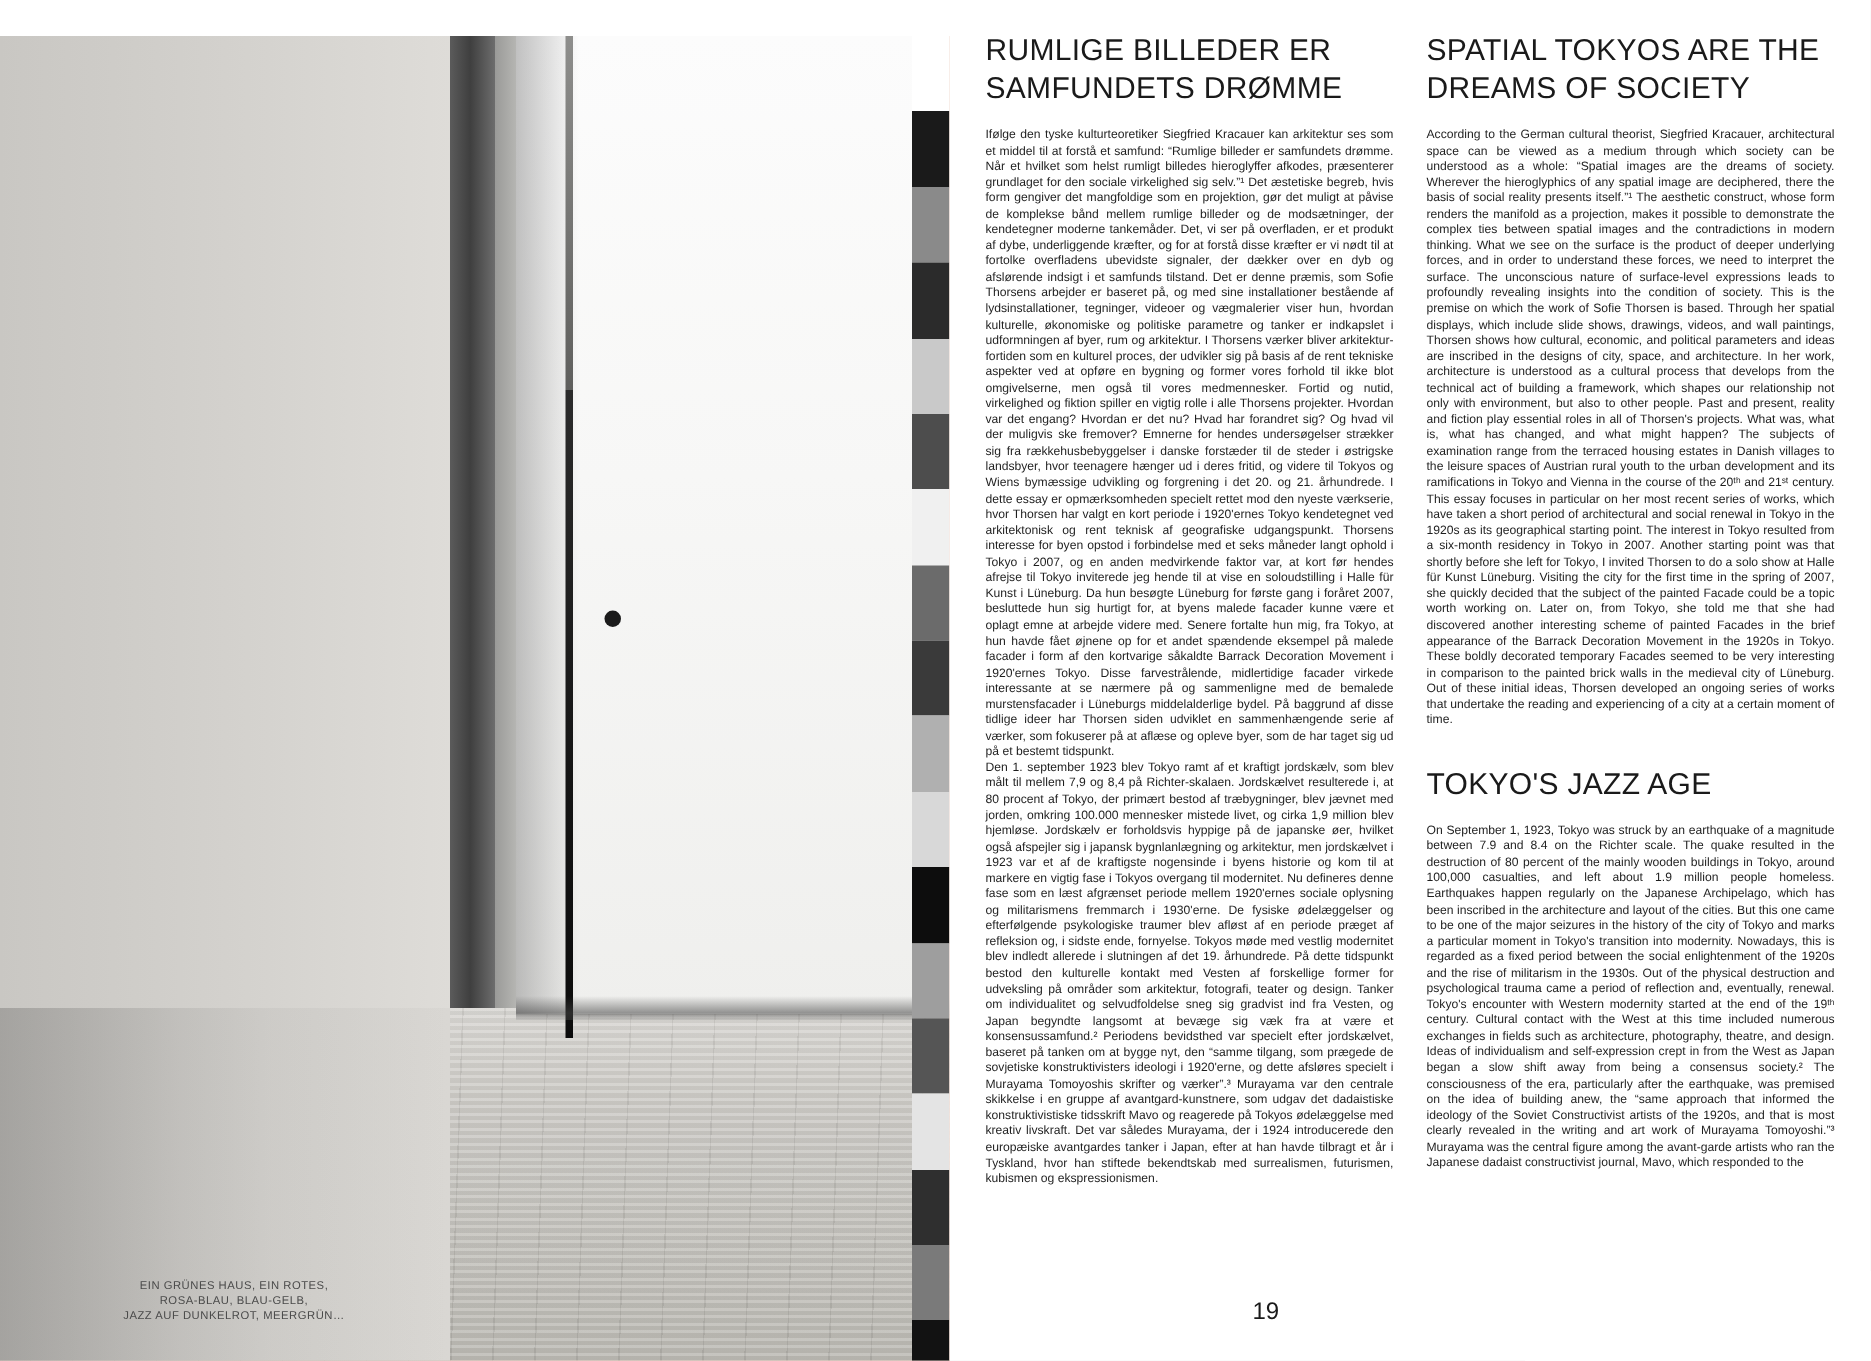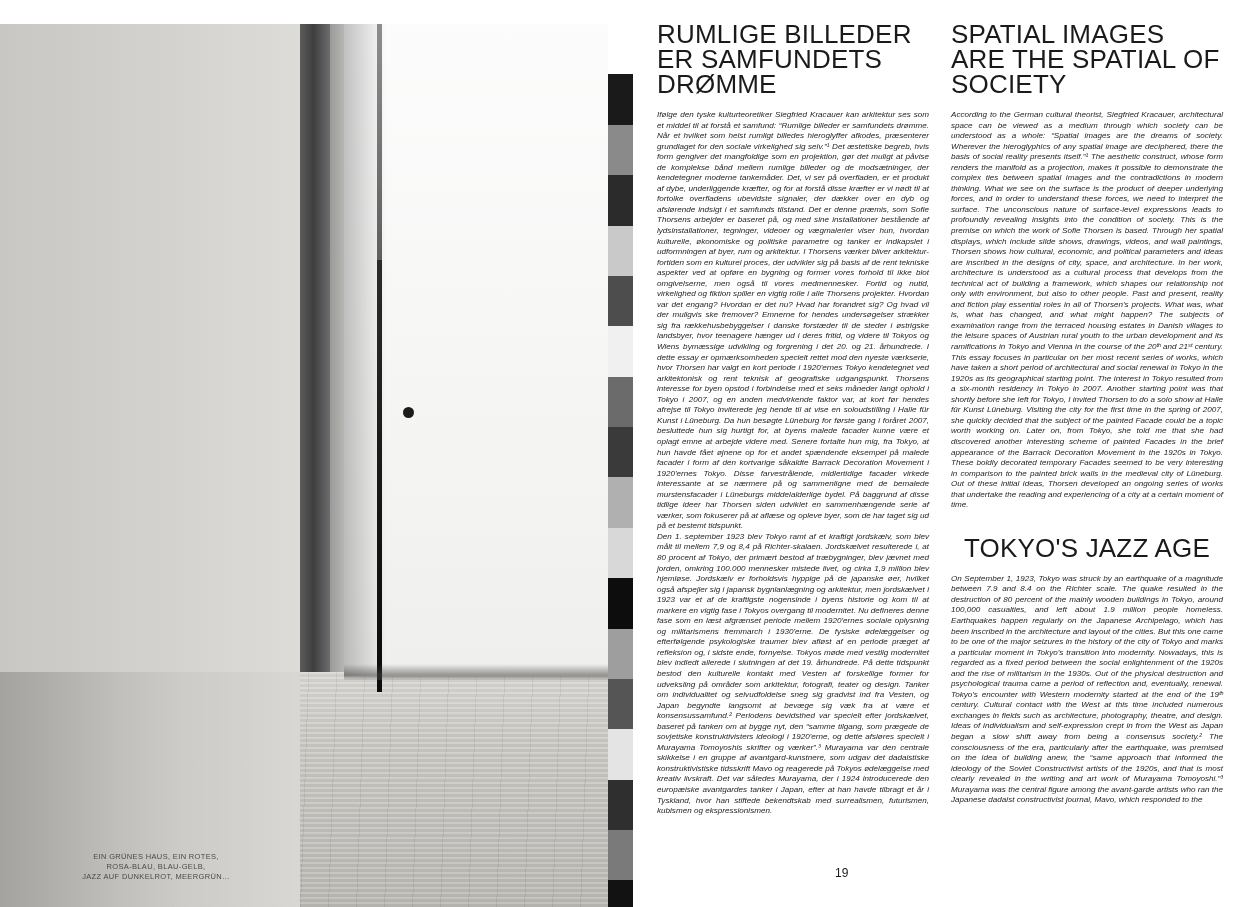--- a/index.html
+++ b/index.html
@@ -74,32 +74,32 @@
   .calib{position:absolute;left:608px;top:0;width:25px;height:907px;display:flex;flex-direction:column;}
   .calib i{display:block;width:25px;flex:0 0 auto;}
 
   
   .right-page{position:relative;width:614px;height:907px;background:#ffffff;}
   .cols{position:absolute;left:24px;top:22px;width:566px;height:840px;display:flex;gap:22px;}
   .col{width:272px;}
 
   .headline{
     font-family:"Liberation Sans", sans-serif;
-    font-weight:400;font-size:26px;line-height:25px;
+    font-weight:400;font-size:20px;line-height:25px;
     letter-spacing:.2px;color:#1a1a1a;margin:0 0 13px 0;
   }
-  .headline.second{margin-top:26px;text-align:center;}
+  .headline.second{margin-top:26px;}
   .body{
     font-family:"Liberation Sans", sans-serif;
     font-size:8.1px;line-height:10.55px;color:#1e1e1e;
     text-align:justify;margin:0;
-    hyphens:auto;font-style:italic;-webkit-hyphens:auto;
+    hyphens:auto;-webkit-hyphens:auto;
   }
   .body + .headline{margin-top:25px;}
-  .folio{position:absolute;left:202px;top:866px;font-size:12px;color:#1a1a1a;}
+  .folio{position:absolute;left:202px;top:866px;font-size:16px;color:#1a1a1a;}
 </style>
 </head>
 <body>
 
 <div class="spread">
 
   <div class="left-page">
     <div class="photo">
       <div class="wall-back"></div>
       <div class="floor"></div>
@@ -149,21 +149,21 @@
   <div class="right-page">
     <div class="cols">
 
       <div class="col">
         <h1 class="headline">RUMLIGE BILLEDER ER SAMFUNDETS DRØMME</h1>
         <p class="body">Ifølge den tyske kulturteoretiker Siegfried Kracauer kan arkitektur ses som et middel til at forstå et samfund: “Rumlige billeder er samfundets drømme. Når et hvilket som helst rumligt billedes hieroglyffer afkodes, præsenterer grundlaget for den sociale virkelighed sig selv.”¹ Det æstetiske begreb, hvis form gengiver det mangfoldige som en projektion, gør det muligt at påvise de komplekse bånd mellem rumlige billeder og de modsætninger, der kendetegner moderne tankemåder. Det, vi ser på overfladen, er et produkt af dybe, underliggende kræfter, og for at forstå disse kræfter er vi nødt til at fortolke overfladens ubevidste signaler, der dækker over en dyb og afslørende indsigt i et samfunds tilstand. Det er denne præmis, som Sofie Thorsens arbejder er baseret på, og med sine installationer bestående af lydsinstallationer, tegninger, videoer og vægmalerier viser hun, hvordan kulturelle, økonomiske og politiske parametre og tanker er indkapslet i udformningen af byer, rum og arkitektur. I Thorsens værker bliver arkitektur-fortiden som en kulturel proces, der udvikler sig på basis af de rent tekniske aspekter ved at opføre en bygning og former vores forhold til ikke blot omgivelserne, men også til vores medmennesker. Fortid og nutid, virkelighed og fiktion spiller en vigtig rolle i alle Thorsens projekter. Hvordan var det engang? Hvordan er det nu? Hvad har forandret sig? Og hvad vil der muligvis ske fremover? Emnerne for hendes undersøgelser strækker sig fra rækkehusbebyggelser i danske forstæder til de steder i østrigske landsbyer, hvor teenagere hænger ud i deres fritid, og videre til Tokyos og Wiens bymæssige udvikling og forgrening i det 20. og 21. århundrede. I dette essay er opmærksomheden specielt rettet mod den nyeste værkserie, hvor Thorsen har valgt en kort periode i 1920'ernes Tokyo kendetegnet ved arkitektonisk og rent teknisk af geografiske udgangspunkt. Thorsens interesse for byen opstod i forbindelse med et seks måneder langt ophold i Tokyo i 2007, og en anden medvirkende faktor var, at kort før hendes afrejse til Tokyo inviterede jeg hende til at vise en soloudstilling i Halle für Kunst i Lüneburg. Da hun besøgte Lüneburg for første gang i foråret 2007, besluttede hun sig hurtigt for, at byens malede facader kunne være et oplagt emne at arbejde videre med. Senere fortalte hun mig, fra Tokyo, at hun havde fået øjnene op for et andet spændende eksempel på malede facader i form af den kortvarige såkaldte Barrack Decoration Movement i 1920'ernes Tokyo. Disse farvestrålende, midlertidige facader virkede interessante at se nærmere på og sammenligne med de bemalede murstensfacader i Lüneburgs middelalderlige bydel. På baggrund af disse tidlige ideer har Thorsen siden udviklet en sammenhængende serie af værker, som fokuserer på at aflæse og opleve byer, som de har taget sig ud på et bestemt tidspunkt.</p>
         <p class="body">Den 1. september 1923 blev Tokyo ramt af et kraftigt jordskælv, som blev målt til mellem 7,9 og 8,4 på Richter-skalaen. Jordskælvet resulterede i, at 80 procent af Tokyo, der primært bestod af træbygninger, blev jævnet med jorden, omkring 100.000 mennesker mistede livet, og cirka 1,9 million blev hjemløse. Jordskælv er forholdsvis hyppige på de japanske øer, hvilket også afspejler sig i japansk bygnlanlægning og arkitektur, men jordskælvet i 1923 var et af de kraftigste nogensinde i byens historie og kom til at markere en vigtig fase i Tokyos overgang til modernitet. Nu defineres denne fase som en læst afgrænset periode mellem 1920'ernes sociale oplysning og militarismens fremmarch i 1930'erne. De fysiske ødelæggelser og efterfølgende psykologiske traumer blev afløst af en periode præget af refleksion og, i sidste ende, fornyelse. Tokyos møde med vestlig modernitet blev indledt allerede i slutningen af det 19. århundrede. På dette tidspunkt bestod den kulturelle kontakt med Vesten af forskellige former for udveksling på områder som arkitektur, fotografi, teater og design. Tanker om individualitet og selvudfoldelse sneg sig gradvist ind fra Vesten, og Japan begyndte langsomt at bevæge sig væk fra at være et konsensussamfund.² Periodens bevidsthed var specielt efter jordskælvet, baseret på tanken om at bygge nyt, den “samme tilgang, som prægede de sovjetiske konstruktivisters ideologi i 1920'erne, og dette afsløres specielt i Murayama Tomoyoshis skrifter og værker”.³ Murayama var den centrale skikkelse i en gruppe af avantgard-kunstnere, som udgav det dadaistiske konstruktivistiske tidsskrift Mavo og reagerede på Tokyos ødelæggelse med kreativ livskraft. Det var således Murayama, der i 1924 introducerede den europæiske avantgardes tanker i Japan, efter at han havde tilbragt et år i Tyskland, hvor han stiftede bekendtskab med surrealismen, futurismen, kubismen og ekspressionismen.</p>
       </div>
 
       <div class="col">
-        <h1 class="headline">SPATIAL IMAGES ARE THE SPATIAL OF SOCIETY</h1>
+        <h1 class="headline">SPATIAL TOKYOS ARE THE DREAMS OF SOCIETY</h1>
         <p class="body">According to the German cultural theorist, Siegfried Kracauer, architectural space can be viewed as a medium through which society can be understood as a whole: “Spatial images are the dreams of society. Wherever the hieroglyphics of any spatial image are deciphered, there the basis of social reality presents itself.”¹ The aesthetic construct, whose form renders the manifold as a projection, makes it possible to demonstrate the complex ties between spatial images and the contradictions in modern thinking. What we see on the surface is the product of deeper underlying forces, and in order to understand these forces, we need to interpret the surface. The unconscious nature of surface-level expressions leads to profoundly revealing insights into the condition of society. This is the premise on which the work of Sofie Thorsen is based. Through her spatial displays, which include slide shows, drawings, videos, and wall paintings, Thorsen shows how cultural, economic, and political parameters and ideas are inscribed in the designs of city, space, and architecture. In her work, architecture is understood as a cultural process that develops from the technical act of building a framework, which shapes our relationship not only with environment, but also to other people. Past and present, reality and fiction play essential roles in all of Thorsen's projects. What was, what is, what has changed, and what might happen? The subjects of examination range from the terraced housing estates in Danish villages to the leisure spaces of Austrian rural youth to the urban development and its ramifications in Tokyo and Vienna in the course of the 20ᵗʰ and 21ˢᵗ century. This essay focuses in particular on her most recent series of works, which have taken a short period of architectural and social renewal in Tokyo in the 1920s as its geographical starting point. The interest in Tokyo resulted from a six-month residency in Tokyo in 2007. Another starting point was that shortly before she left for Tokyo, I invited Thorsen to do a solo show at Halle für Kunst Lüneburg. Visiting the city for the first time in the spring of 2007, she quickly decided that the subject of the painted Facade could be a topic worth working on. Later on, from Tokyo, she told me that she had discovered another interesting scheme of painted Facades in the brief appearance of the Barrack Decoration Movement in the 1920s in Tokyo. These boldly decorated temporary Facades seemed to be very interesting in comparison to the painted brick walls in the medieval city of Lüneburg. Out of these initial ideas, Thorsen developed an ongoing series of works that undertake the reading and experiencing of a city at a certain moment of time.</p>
         <h1 class="headline second">TOKYO'S JAZZ AGE</h1>
         <p class="body">On September 1, 1923, Tokyo was struck by an earthquake of a magnitude between 7.9 and 8.4 on the Richter scale. The quake resulted in the destruction of 80 percent of the mainly wooden buildings in Tokyo, around 100,000 casualties, and left about 1.9 million people homeless. Earthquakes happen regularly on the Japanese Archipelago, which has been inscribed in the architecture and layout of the cities. But this one came to be one of the major seizures in the history of the city of Tokyo and marks a particular moment in Tokyo's transition into modernity. Nowadays, this is regarded as a fixed period between the social enlightenment of the 1920s and the rise of militarism in the 1930s. Out of the physical destruction and psychological trauma came a period of reflection and, eventually, renewal. Tokyo's encounter with Western modernity started at the end of the 19ᵗʰ century. Cultural contact with the West at this time included numerous exchanges in fields such as architecture, photography, theatre, and design. Ideas of individualism and self-expression crept in from the West as Japan began a slow shift away from being a consensus society.² The consciousness of the era, particularly after the earthquake, was premised on the idea of building anew, the “same approach that informed the ideology of the Soviet Constructivist artists of the 1920s, and that is most clearly revealed in the writing and art work of Murayama Tomoyoshi.”³ Murayama was the central figure among the avant-garde artists who ran the Japanese dadaist constructivist journal, Mavo, which responded to the</p>
       </div>
 
     </div>
     <div class="folio">19</div>
   </div>
 
 </div>

